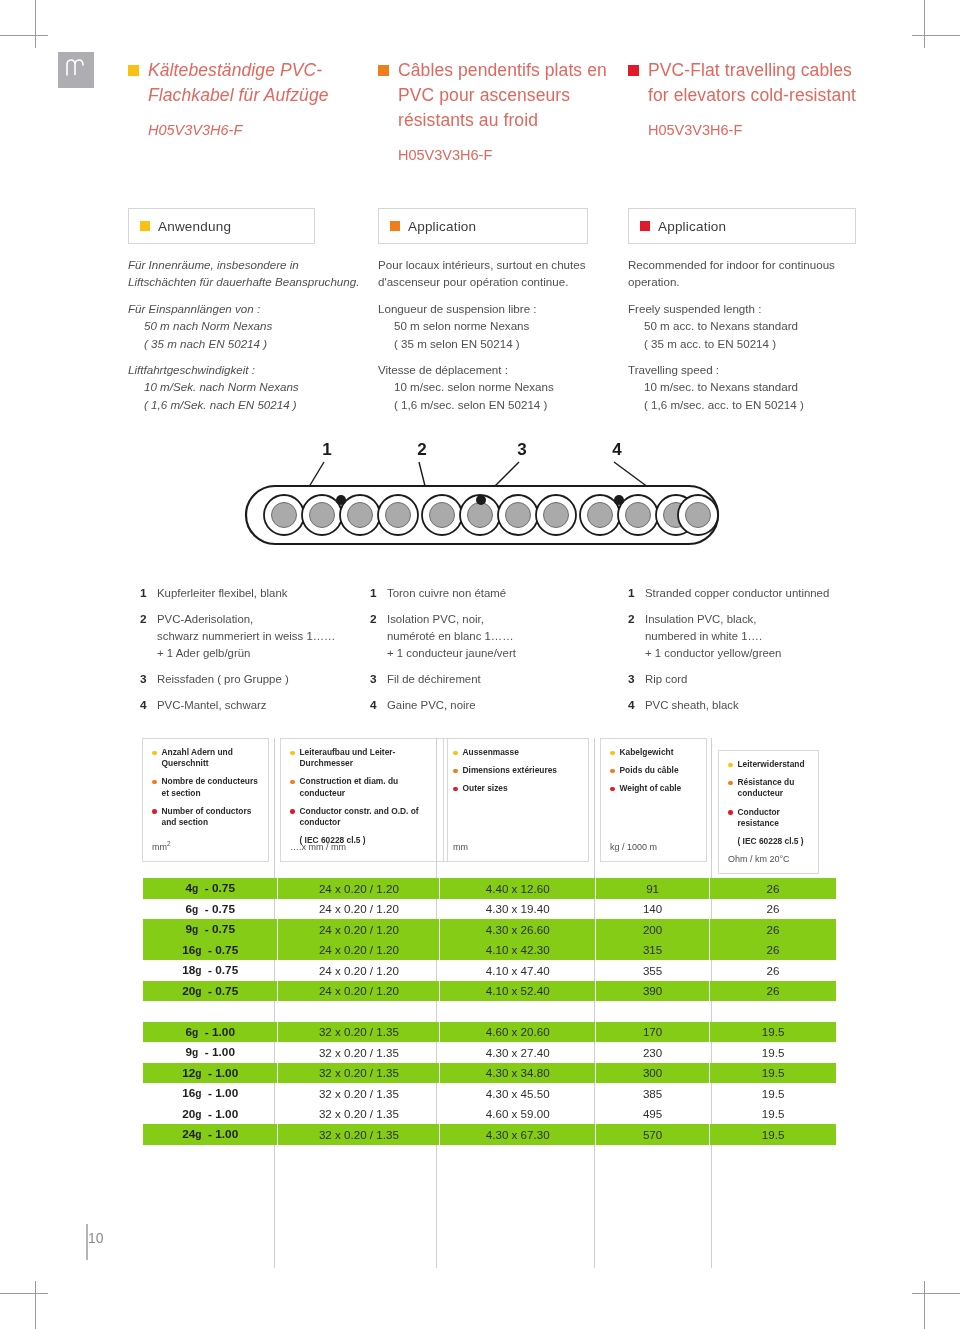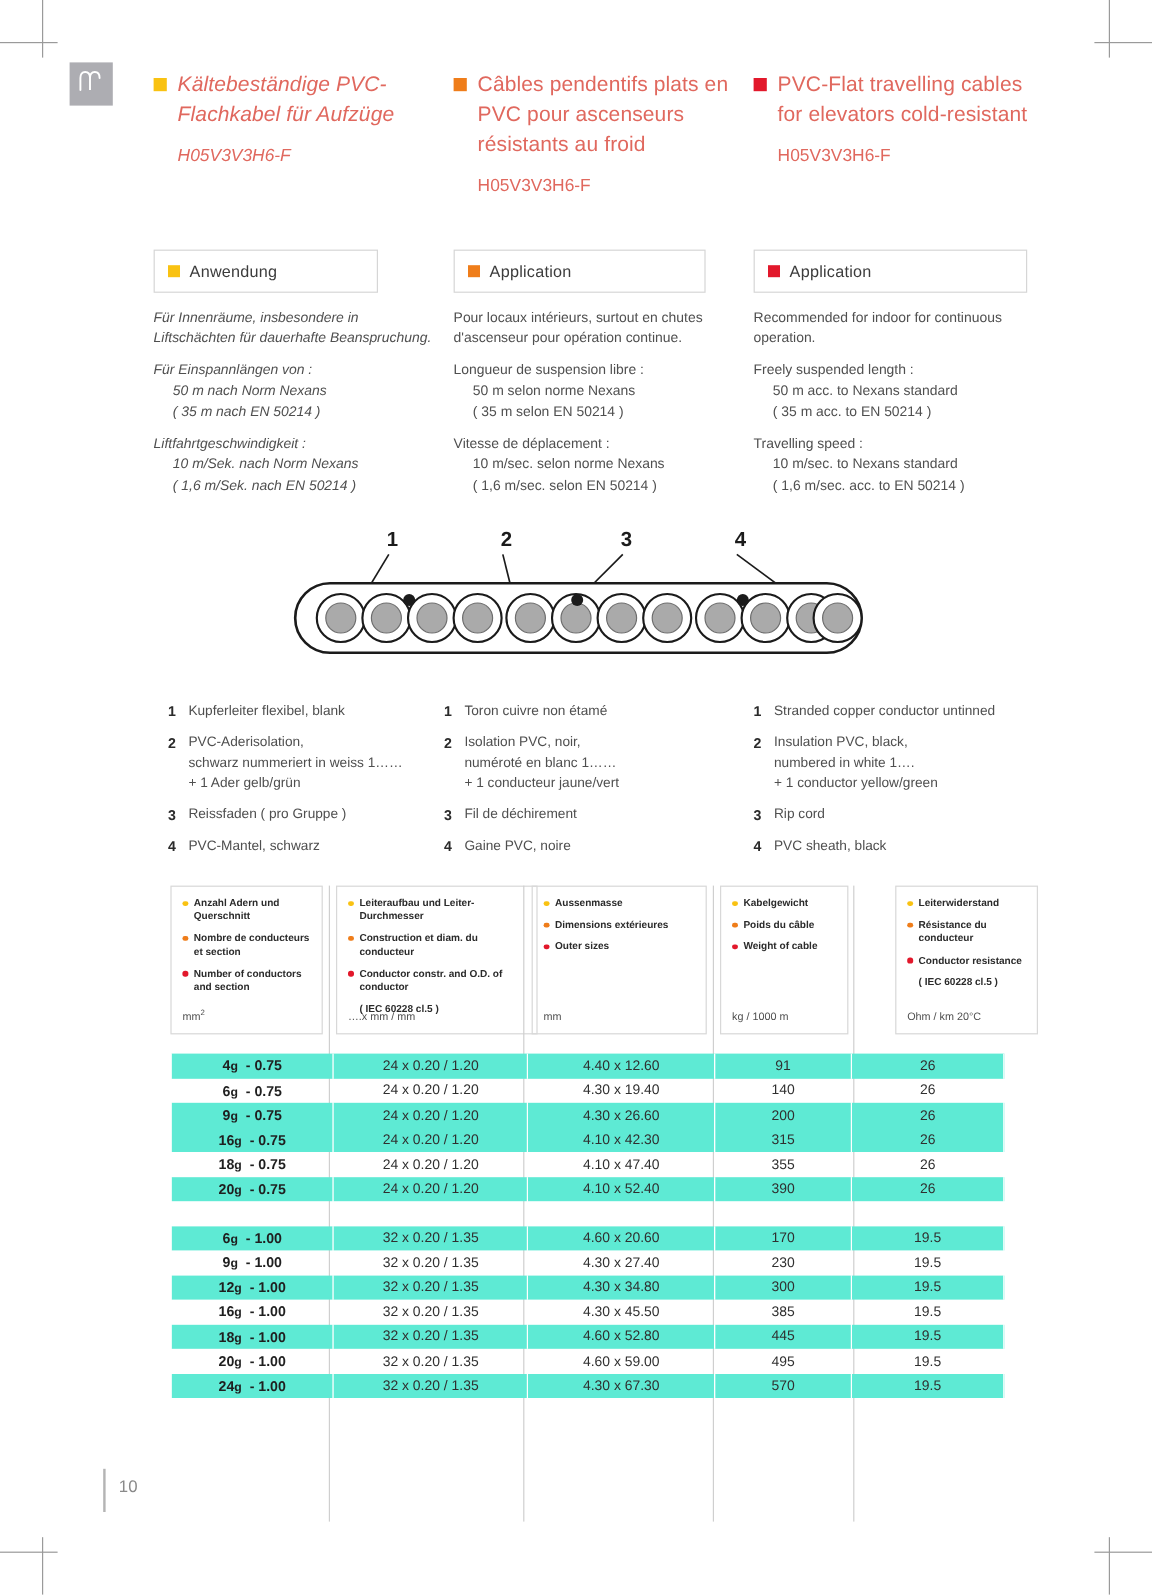--- a/index.html
+++ b/index.html
@@ -121,21 +121,21 @@
     border: 1px solid #d8d8d8;
     padding: 8px 7px 0 9px;
     font-size: 8.4px;
     line-height: 11.2px;
     color: #2b2b2b;
   }
   .th-1 { left: 142px; width: 127px; }
   .th-2 { left: 280px; width: 168px; }
   .th-3 { left: 443px; width: 146px; }
   .th-4 { left: 600px; width: 107px; }
-  .th-5 { left: 746px; width: 119px; }
+  .th-5 { left: 718px; width: 101px; margin-top: 12px; }
 
   .th-line { display: flex; margin-bottom: 7px; }
   .th-dot {
     width: 4.5px; height: 4.5px; border-radius: 50%;
     flex: 0 0 4.5px; margin-top: 3.5px; margin-right: 5px;
   }
   .dot-yellow { background: #f9c212; }
   .dot-orange { background: #ef7d1a; }
   .dot-red    { background: #e2182b; }
   .th-txt { font-weight: bold; }
@@ -159,39 +159,38 @@
     color: #2f2f2f;
   }
   .dtable td {
     height: 20.5px;
     padding: 0;
     text-align: center;
     vertical-align: middle;
     border-left: 1px solid #ffffff;
     border-right: 1px solid #ffffff;
   }
-  .dtable tr.stripe td { background: #5eead4; }
+  .dtable tr.stripe td { background: #84cc16; }
   .dtable tr.blank td  { background: transparent; height: 20.5px; }
   .c-size  { width: 127px; font-weight: bold; font-size: 11.8px; color: #1f1f1f; }
   .c-size .g { font-size: 10.2px; }
   .c-constr { width: 152px; }
   .c-dim    { width: 146px; }
   .c-wt     { width: 107px; }
   .c-res    { width: 119px; }
 
   
   .vsep { position: absolute; width: 1px; background: #cfcfcf; top: 738px; height: 530px; }
 
   
   .pagenum {
     position: absolute;
     left: 88px; top: 1230px;
     font-size: 14px;
     color: #8a8a8a;
-    padding-left: 11px;
   }
   .pagerule {
     position: absolute;
     left: 86px; top: 1224px;
     width: 2px; height: 36px;
     background: #b4b4b4;
   }
 </style>
 </head>
 <body>
@@ -547,27 +546,20 @@
         <td class="c-wt">300</td>
         <td class="c-res">19.5</td>
       </tr>
       <tr>
         <td class="c-size">16<span class="g">g</span>&nbsp;&nbsp;- 1.00</td>
         <td class="c-constr">32 x 0.20  /  1.35</td>
         <td class="c-dim">4.30 x 45.50</td>
         <td class="c-wt">385</td>
         <td class="c-res">19.5</td>
       </tr>
-      <tr class="stripe">
-        <td class="c-size">18<span class="g">g</span>&nbsp;&nbsp;- 1.00</td>
-        <td class="c-constr">32 x 0.20  /  1.35</td>
-        <td class="c-dim">4.60 x 52.80</td>
-        <td class="c-wt">445</td>
-        <td class="c-res">19.5</td>
-      </tr>
       <tr>
         <td class="c-size">20<span class="g">g</span>&nbsp;&nbsp;- 1.00</td>
         <td class="c-constr">32 x 0.20  /  1.35</td>
         <td class="c-dim">4.60 x 59.00</td>
         <td class="c-wt">495</td>
         <td class="c-res">19.5</td>
       </tr>
       <tr class="stripe">
         <td class="c-size">24<span class="g">g</span>&nbsp;&nbsp;- 1.00</td>
         <td class="c-constr">32 x 0.20  /  1.35</td>

